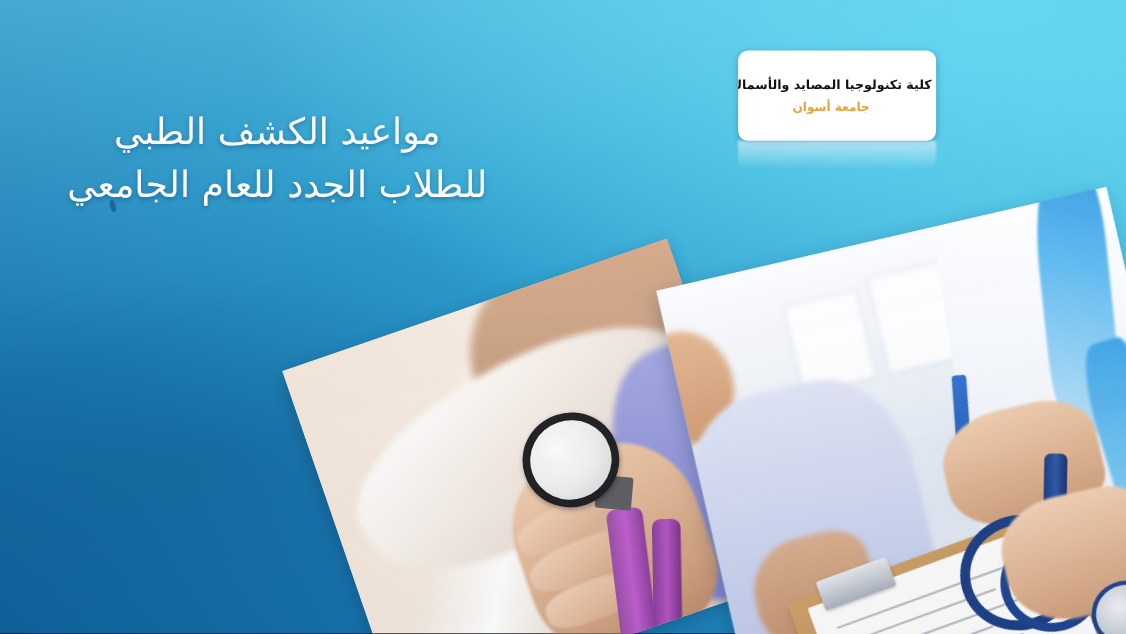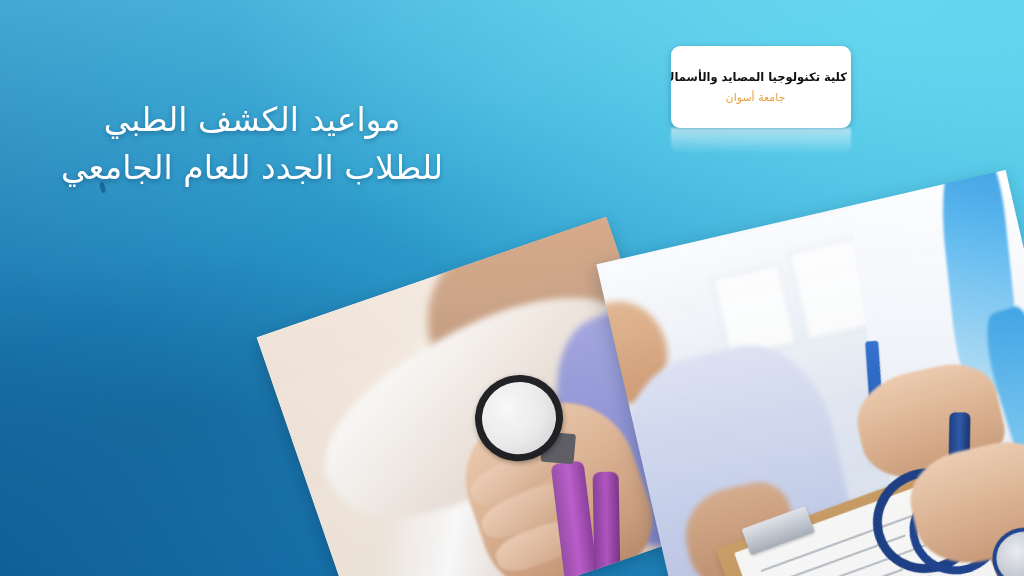--- a/index.html
+++ b/index.html
@@ -70,21 +70,21 @@
     font-size: 11.5px;
     font-weight: 700;
     color: #111111;
     letter-spacing: -0.2px;
     white-space: nowrap;
     line-height: 1.25;
   }
   .logo-line2 {
     margin-top: 7px;
     font-size: 11px;
-    font-weight: 400;
+    font-weight: 700;
     color: #e8a13a;
     white-space: nowrap;
     line-height: 1.2;
   }
   .logo-reflection {
     position: absolute;
     left: 671px;
     top: 128px;
     width: 180px;
     height: 26px;

